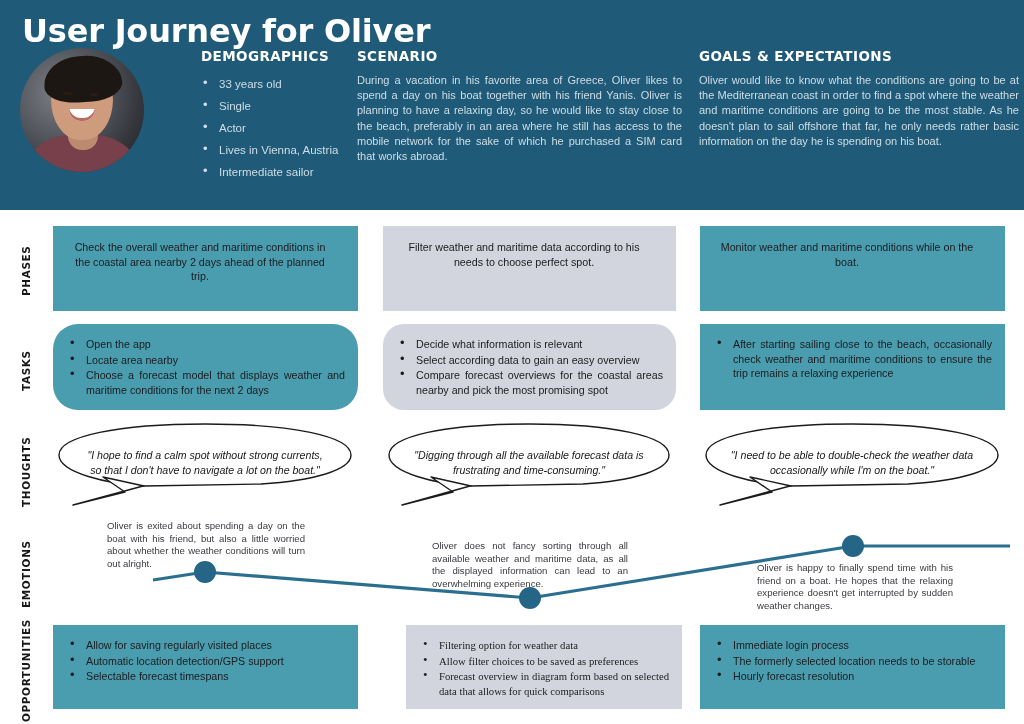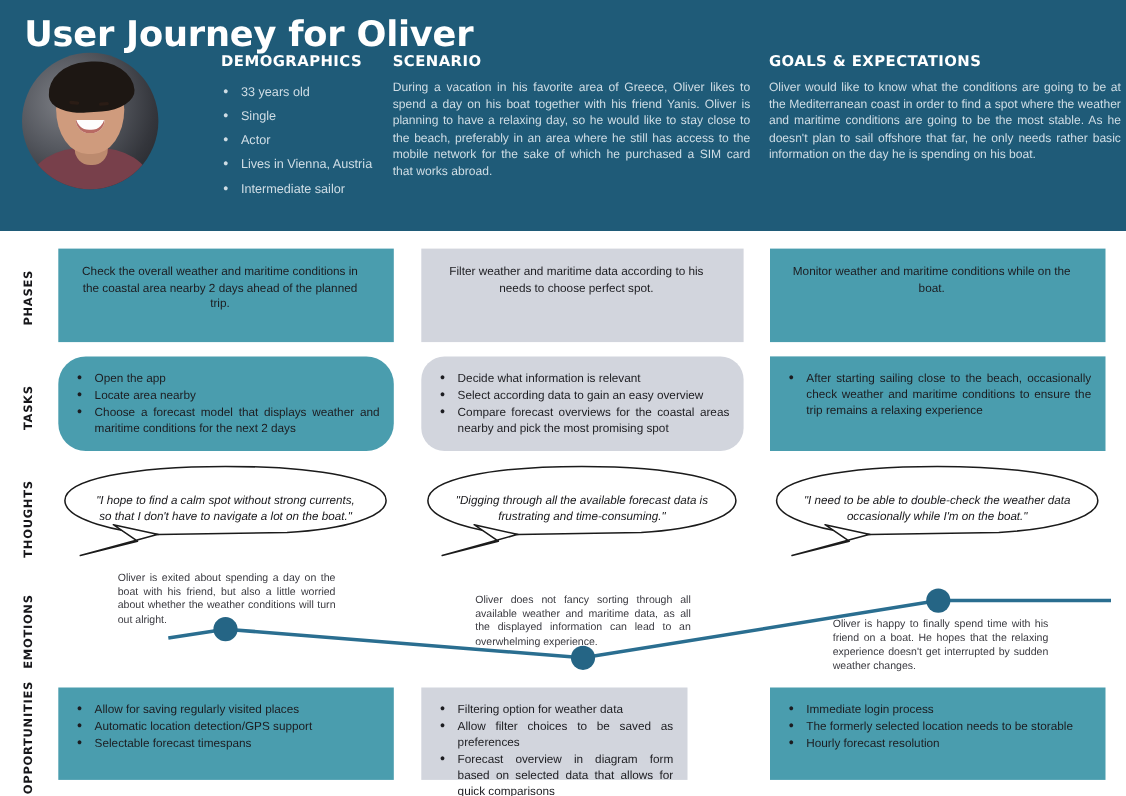--- a/index.html
+++ b/index.html
@@ -239,21 +239,21 @@
     <div class="emo-note" style="left:432px; top:330px; width:196px;">Oliver does not fancy sorting through all available weather and maritime data, as all the displayed information can lead to an overwhelming experience.</div>
     <div class="emo-note" style="left:757px; top:352px; width:196px;">Oliver is happy to finally spend time with his friend on a boat. He hopes that the relaxing experience doesn't get interrupted by sudden weather changes.</div>
 
     <div class="cell teal" style="left:53px;  top:415px; width:305px; height:84px;">
       <ul>
         <li>Allow for saving regularly visited places</li>
         <li>Automatic location detection/GPS support</li>
         <li>Selectable forecast timespans</li>
       </ul>
     </div>
-    <div class="cell grey" style="left:383px; top:415px; width:242px; height:84px;">
+    <div class="cell grey" style="left:406px; top:415px; width:276px; height:84px;font-family:Liberation Serif, serif;">
       <ul>
         <li>Filtering option for weather data</li>
         <li>Allow filter choices to be saved as preferences</li>
         <li>Forecast overview in diagram form based on selected data that allows for quick comparisons</li>
       </ul>
     </div>
     <div class="cell teal" style="left:700px; top:415px; width:305px; height:84px;">
       <ul>
         <li>Immediate login process</li>
         <li>The formerly selected location needs to be storable</li>

